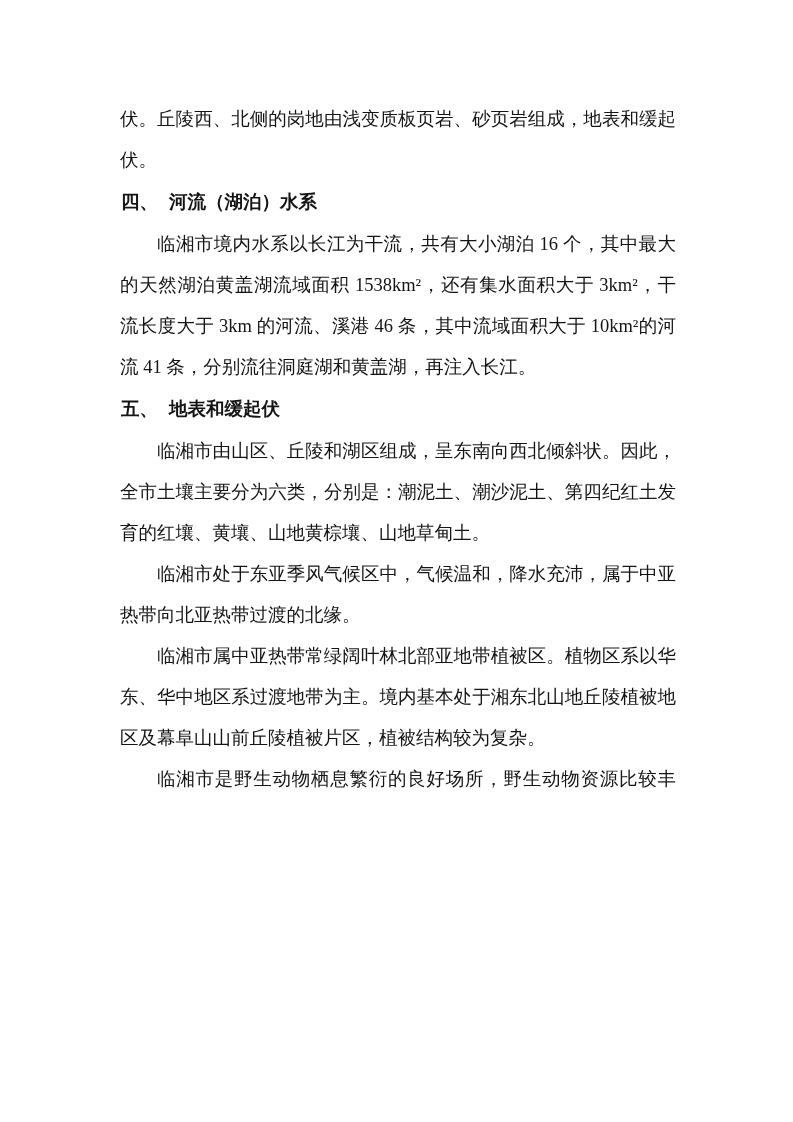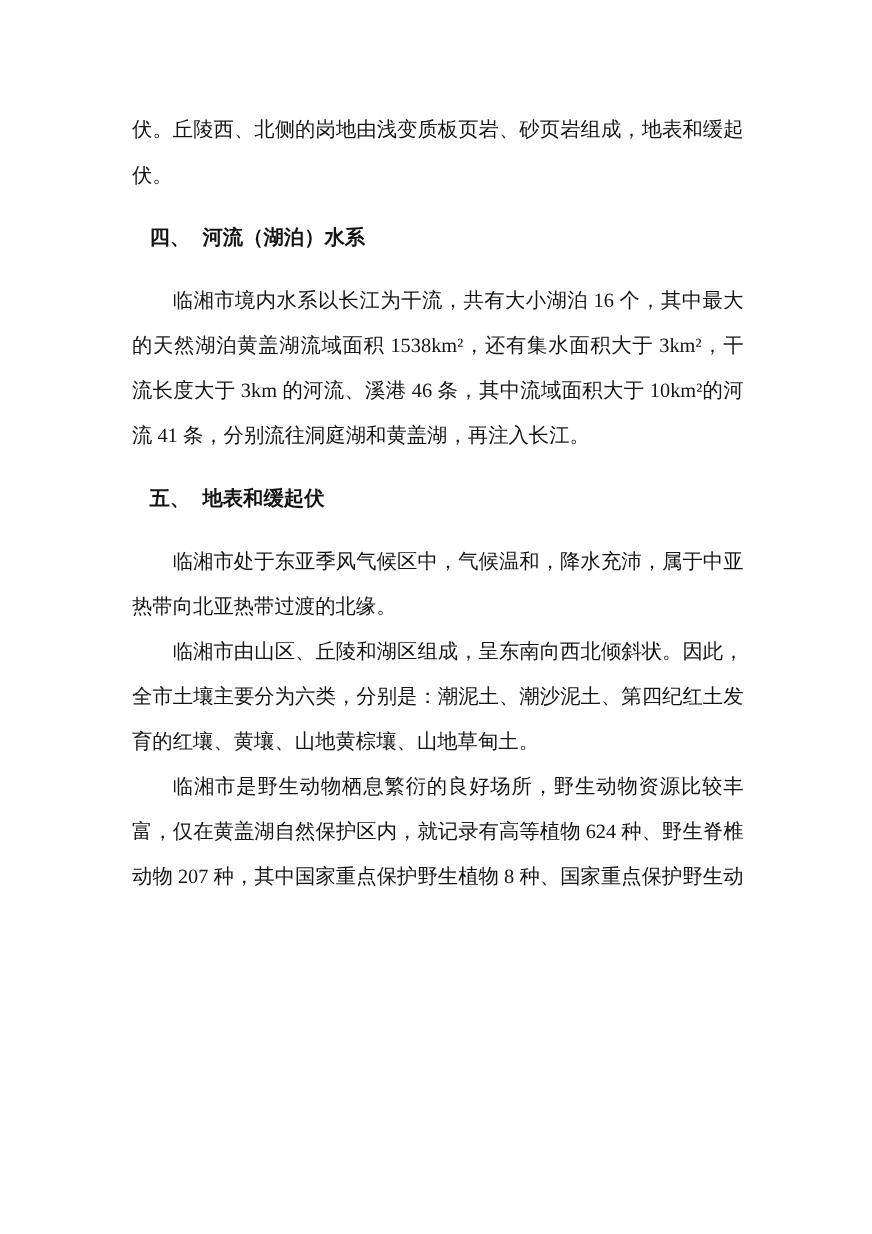--- a/index.html
+++ b/index.html
@@ -27,21 +27,21 @@
     letter-spacing: 0;
   }
   .content p {
     margin: 0;
     text-indent: 37px;
   }
   .content p.continuation {
     text-indent: 0;
   }
   .content h2 {
-    margin: 16px;
+    margin: 1px;
     font-size: 18.5px;
     font-weight: bold;
     line-height: 41px;
     text-align: left;
     text-indent: 0;
   }
   .heading-num {
     margin-right: 11px;
   }
   .footer {
@@ -68,25 +68,26 @@
     <h2>
       <span class="heading-num">四、</span><span>河流（湖泊）水系</span>
     </h2>
 
     <p>临湘市境内水系以长江为干流，共有大小湖泊 16 个，其中最大的天然湖泊黄盖湖流域面积 1538km²，还有集水面积大于 3km²，干流长度大于 3km 的河流、溪港 46 条，其中流域面积大于 10km²的河流 41 条，分别流往洞庭湖和黄盖湖，再注入长江。</p>
 
     <h2>
       <span class="heading-num">五、</span><span>地表和缓起伏</span>
     </h2>
 
+    <p>临湘市由山区、丘陵和湖区组成，呈东南向西北倾斜状。因此，全市土壤主要分为六类，分别是：潮泥土、潮沙泥土、第四纪红土发育的红壤、黄壤、山地黄棕壤、山地草甸土。</p>
+
     <p>临湘市处于东亚季风气候区中，气候温和，降水充沛，属于中亚热带向北亚热带过渡的北缘。</p>
 
-    <p>临湘市由山区、丘陵和湖区组成，呈东南向西北倾斜状。因此，全市土壤主要分为六类，分别是：潮泥土、潮沙泥土、第四纪红土发育的红壤、黄壤、山地黄棕壤、山地草甸土。</p>
 
-
+    <p>临湘市属中亚热带常绿阔叶林北部亚地带植被区。植物区系以华东、华中地区系过渡地带为主。境内基本处于湘东北山地丘陵植被地区及幕阜山山前丘陵植被片区，植被结构较为复杂。</p>
 
     <p>临湘市是野生动物栖息繁衍的良好场所，野生动物资源比较丰富，仅在黄盖湖自然保护区内，就记录有高等植物 624 种、野生脊椎动物 207 种，其中国家重点保护野生植物 8 种、国家重点保护野生动物 18</p>
 
   </div>
 
   <div class="footer">
     <span>4</span>
   </div>
 </div>
 

